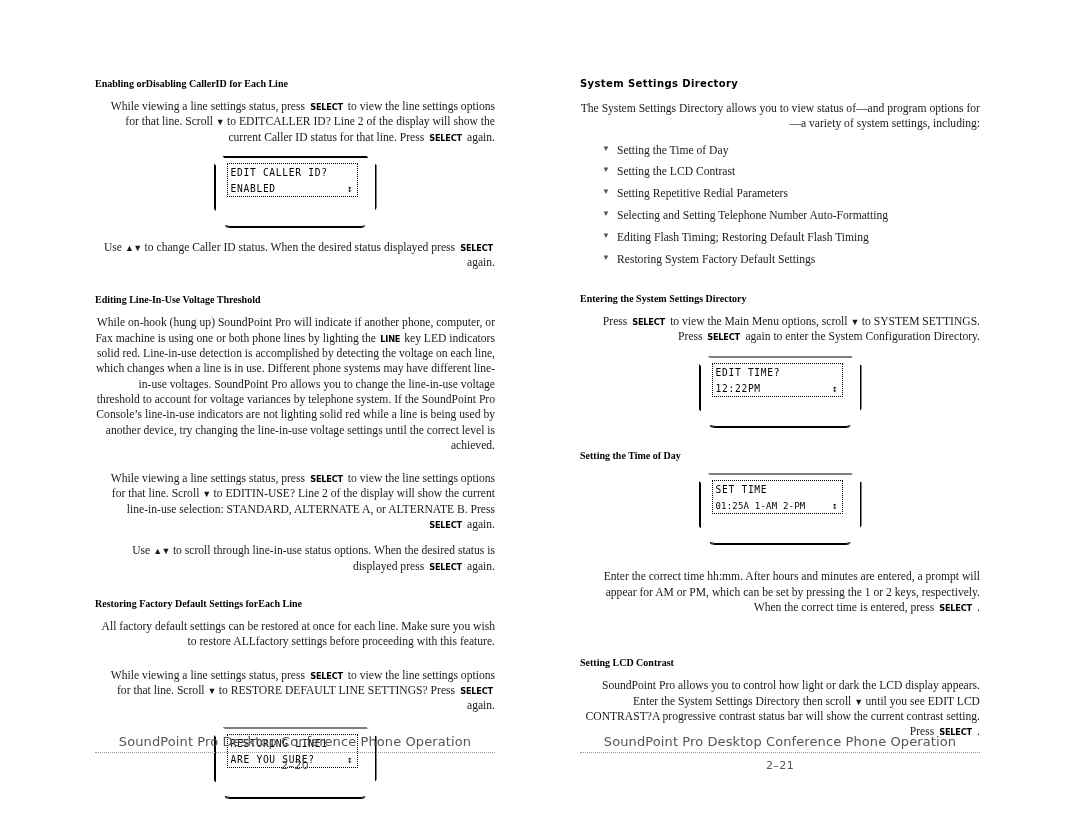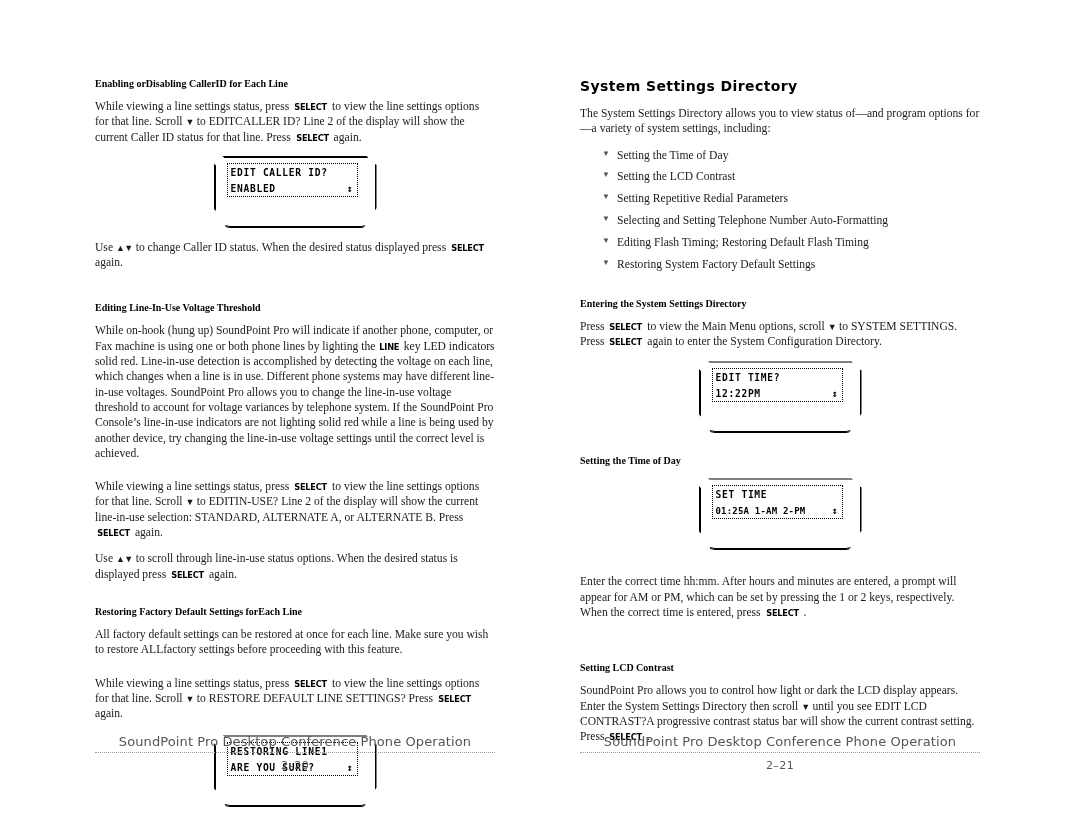--- a/index.html
+++ b/index.html
@@ -28,40 +28,40 @@
   .col-inner {
     position: absolute;
     left: 20px;
     top: 78px;
     width: 400px;
   }
 
   
   h1.section-title {
     font-family: "DejaVu Sans", sans-serif;
-    font-size: 14px;
+    font-size: 10px;
     font-weight: bold;
     letter-spacing: 0.4px;
     margin: 0 0 12px 0;
     color: #000;
   }
   h2.sub-head {
     font-family: "Liberation Serif", serif;
     font-size: 10px;
     font-weight: bold;
     margin: 0 0 10px 0;
     color: #000;
   }
 
   
   p.body {
     font-size: 11.6px;
     line-height: 1.32;
     margin: 0 0 11px 0;
-    text-align: left;
+    text-align: right;
   }
 
   .kb {
     font-family: "DejaVu Sans", sans-serif;
     font-weight: bold;
     font-size: 9.4px;
     letter-spacing: -0.3px;
     transform: scaleX(0.88);
     display: inline-block;
     vertical-align: baseline;
@@ -142,21 +142,21 @@
     top: 7px;
     width: 131px;
     height: 34px;
     border: 1.4px dotted #000;
     background: #fff;
     box-sizing: border-box;
     padding: 1px 3px 0 3px;
   }
   .lcd-line {
     font-family: "DejaVu Sans Mono", monospace;
-    font-weight: bold;
+    font-weight: normal;
     font-size: 9.6px;
     line-height: 16px;
     letter-spacing: 0.7px;
     white-space: pre;
     color: #000;
     position: relative;
   }
   .lcd-line .updown {
     position: absolute;
     right: 1px;
@@ -206,21 +206,21 @@
         <div class="lcd-body"></div>
         <div class="lcd-screen">
           <div class="lcd-line">EDIT CALLER ID?</div>
           <div class="lcd-line"><span>ENABLED</span><span class="updown">↕</span></div>
         </div>
       </div>
     </div>
 
     <p class="body"><span>Use </span><span class="arrow">▲▼</span><span> to change Caller ID status. When the desired status displayed press </span><span class="kb">SELECT</span><span> again.</span></p>
 
-    <h2 class="sub-head" style="margin-top:32px">Editing Line-In-Use Voltage Threshold</h2>
+    <h2 class="sub-head" style="margin-top:24px">Editing Line-In-Use Voltage Threshold</h2>
     <p class="body"><span>While on-hook (hung up) SoundPoint Pro will indicate if another phone, computer, or Fax machine is using one or both phone lines by lighting the </span><span class="kb">LINE</span><span> key LED indicators solid red. Line-in-use detection is accomplished by detecting the voltage on each line, which changes when a line is in use. Different phone systems may have different line-in-use voltages. SoundPoint Pro allows you to change the line-in-use voltage threshold to account for voltage variances by telephone system. If the SoundPoint Pro Console’s line-in-use indicators are not lighting solid red while a line is being used by another device, try changing the line-in-use voltage settings until the correct level is achieved.</span></p>
 
     <p class="body" style="margin-top:18px"><span>While viewing a line settings status, press </span><span class="kb">SELECT</span><span> to view the line settings options for that line. Scroll </span><span class="arrow">▼</span><span> to EDITIN-USE? Line 2 of the display will show the current line-in-use selection: STANDARD, ALTERNATE A, or ALTERNATE B. Press </span><span class="kb">SELECT</span><span> again.</span></p>
 
     <p class="body"><span>Use </span><span class="arrow">▲▼</span><span> to scroll through line-in-use status options. When the desired status is displayed press </span><span class="kb">SELECT</span><span> again.</span></p>
 
     <h2 class="sub-head" style="margin-top:24px">Restoring Factory Default Settings forEach Line</h2>
     <p class="body">All factory default settings can be restored at once for each line. Make sure you wish to restore ALLfactory settings before proceeding with this feature.</p>
 
     <p class="body" style="margin-top:18px"><span>While viewing a line settings status, press </span><span class="kb">SELECT</span><span> to view the line settings options for that line. Scroll </span><span class="arrow">▼</span><span> to RESTORE DEFAULT LINE SETTINGS? Press </span><span class="kb">SELECT</span><span> again.</span></p>

